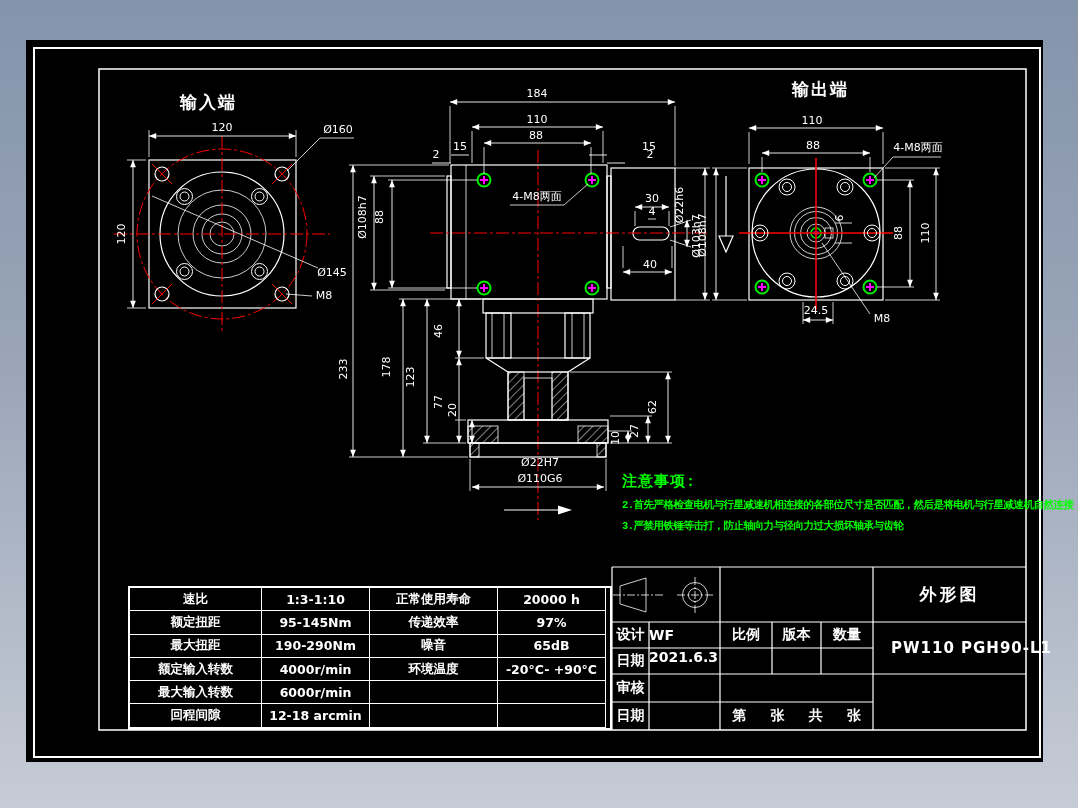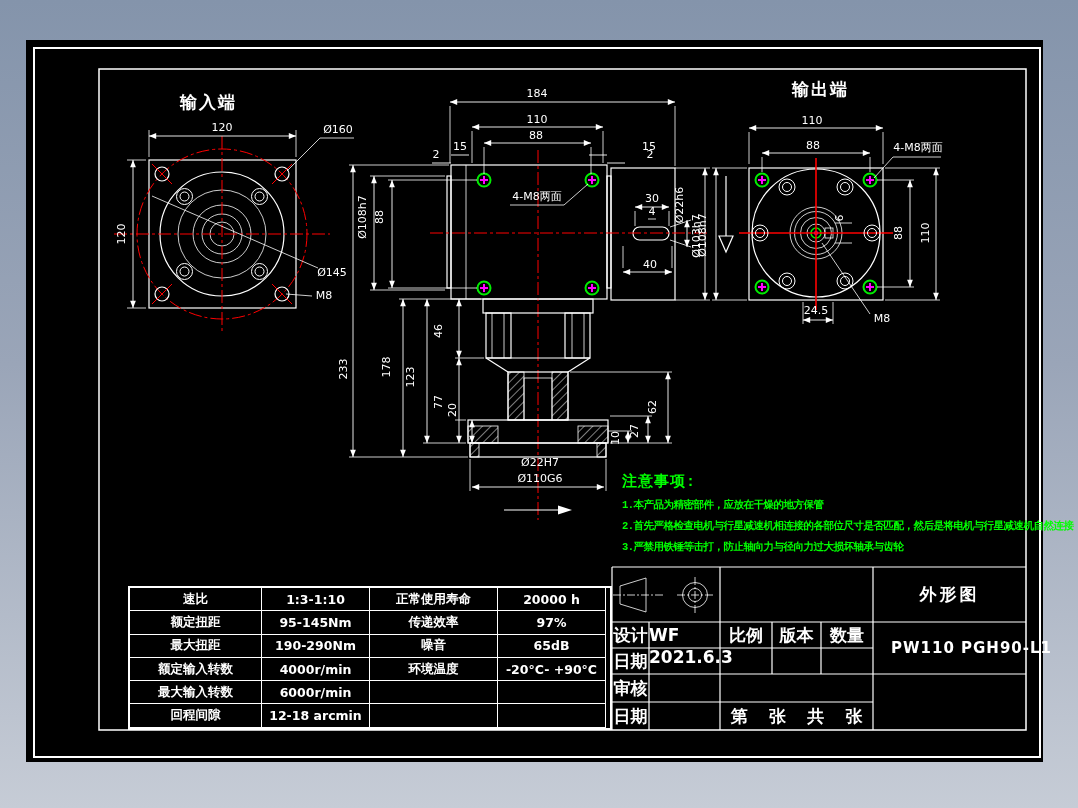--- a/index.html
+++ b/index.html
@@ -19,21 +19,21 @@
   .vtitle{font-size:17px;font-weight:bold;letter-spacing:2px;}
   .notes{position:absolute;left:622px;top:472px;color:#00ff00;font-family:Liberation Mono, monospace;}
   .notes .nt{font-size:15px;font-weight:bold;letter-spacing:1px;}
   .notes .ni{font-size:10.5px;font-weight:bold;margin-top:7px;letter-spacing:-0.5px;}
   #spec{position:absolute;left:128px;top:586px;width:484px;height:144px;
     border:2px solid #fff;box-sizing:border-box;display:grid;
     grid-template-columns:132px 108px 128px 108px;grid-auto-rows:23.3px;}
   #spec div{border-right:1px solid #fff;border-bottom:1px solid #fff;color:#fff;
     font-size:12.5px;font-weight:bold;display:flex;align-items:center;justify-content:center;
     overflow:hidden;white-space:nowrap;}
-  .tb{position:absolute;color:#fff;font-size:17px;font-weight:bold;
+  .tb{position:absolute;color:#fff;font-size:14px;font-weight:bold;
     display:flex;align-items:center;justify-content:center;white-space:nowrap;}
   .tbl{justify-content:flex-start;}
   .big{font-size:17px;letter-spacing:3px;}
   .pn{font-size:15px;letter-spacing:1px;}
 </style>
 </head>
 <body>
 
 <div id="stage">
   <div id="canvas"></div>
@@ -313,21 +313,20 @@
         <text x="843" y="218" transform="rotate(-90 843 218)">6</text>
         <text x="706" y="235" transform="rotate(-90 706 235)">Ø108h7</text>
       </g>
   </svg>
 
   <div class="txt vtitle" style="left:180px;top:91px;">输入端</div>
   <div class="txt vtitle" style="left:792px;top:78px;">输出端</div>
 
   <div class="notes">
     <div class="nt">注意事项:</div>
-    <div class="ni">1.本产品为精密部件，应放在干燥的地方保管</div>
     <div class="ni">2.首先严格检查电机与行星减速机相连接的各部位尺寸是否匹配，然后是将电机与行星减速机自然连接</div>
     <div class="ni">3.严禁用铁锤等击打，防止轴向力与径向力过大损坏轴承与齿轮</div>
   </div>
 
   <div id="spec">
       <div>速比</div>
       <div>1:3-1:10</div>
       <div>正常使用寿命</div>
       <div>20000 h</div>
       <div>额定扭距</div>

